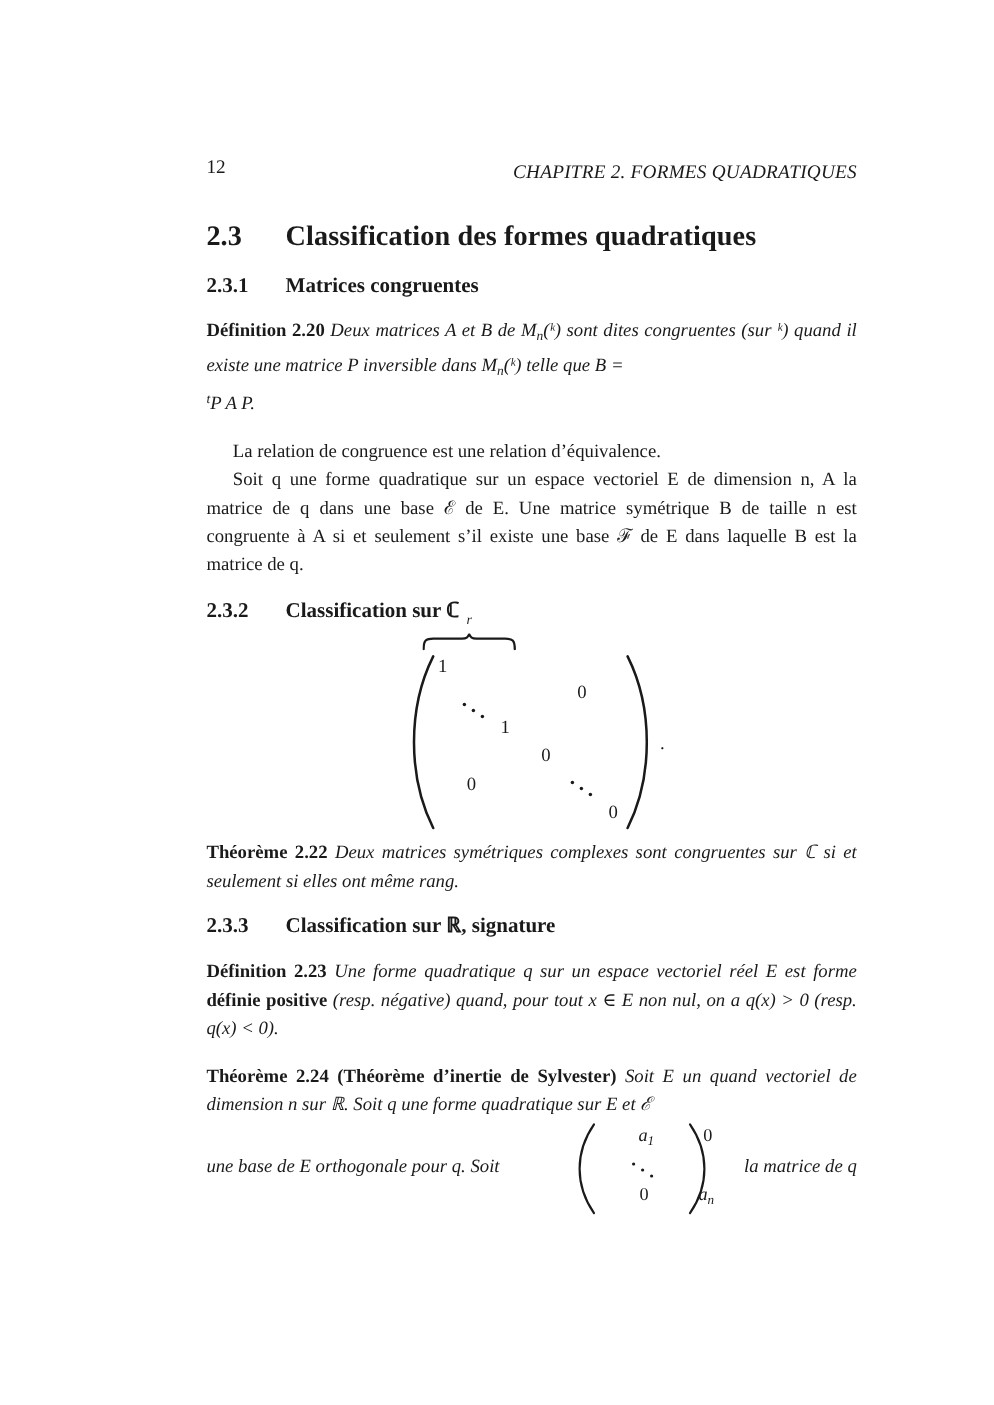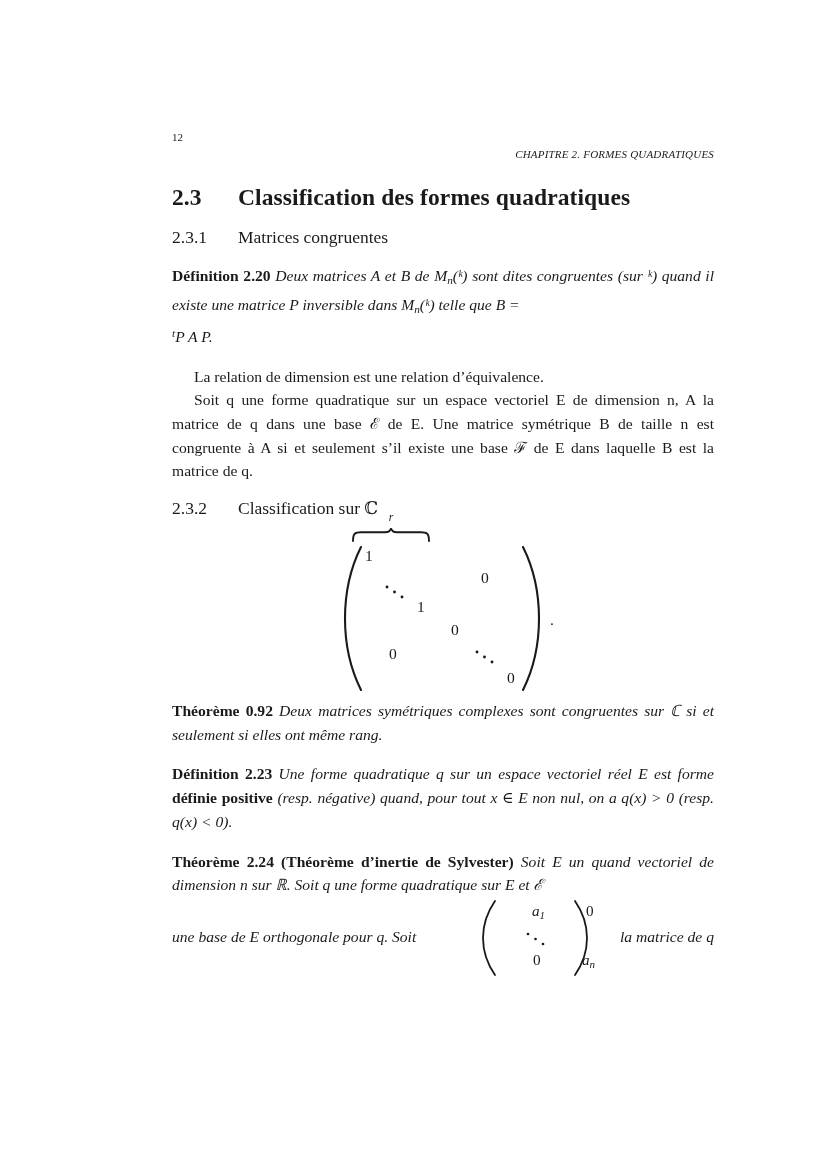--- a/index.html
+++ b/index.html
@@ -22,48 +22,48 @@
     left: 172px;
     top: 0;
     width: 542px;
   }
 
   
   .runhead {
     position: relative;
     height: 30px;
     margin-top: 131px;
-    font-size: 11px;
+    font-size: 16px;
     text-align: right;
   }
   .runhead .folio {
     position: absolute;
     left: 0;
     top: 0;
   }
   .runhead .chaptitle {
     position: absolute;
     right: 0;
-    top: 17px;
+    top: 4px;
     font-style: italic;
     letter-spacing: 0.2px;
   }
 
   
   h1.sec {
     font-size: 23.5px;
     font-weight: bold;
     margin: 22px 0 16px 0;
     letter-spacing: 0.1px;
     line-height: 1.2;
     white-space: pre;
   }
   h2.subsec {
     font-size: 17.5px;
-    font-weight: normal;
+    font-weight: bold;
     margin: 15px 0 0 0;
     line-height: 1.2;
     white-space: pre;
   }
   h1.sec .num { display: inline-block; width: 66px; }
   h2.subsec .num { display: inline-block; width: 66px; }
 
   
   p {
     margin: 0;
@@ -204,21 +204,21 @@
     <span class="folio">12</span>
     <span class="chaptitle">CHAPITRE 2.  FORMES QUADRATIQUES</span>
   </div>
 
   <h1 class="sec"><span class="num">2.3</span><span>Classification des formes quadratiques</span></h1>
 
   <h2 class="subsec"><span class="num">2.3.1</span><span>Matrices congruentes</span></h2>
 
   <p class="thm"><span class="lab">Définition 2.20</span> <span><span>Deux matrices A et B de M</span><span class="sub">n</span><span>(ᵏ) sont dites congruentes</span> <span>(sur ᵏ) quand il existe une matrice P inversible dans M</span><span class="sub">n</span><span>(ᵏ) telle que B =</span><br><span class="sup">t</span><span>P A P.</span></span></p>
 
-  <p class="plain"><span>La relation de dimension est une relation d’équivalence.</span></p>
+  <p class="plain"><span>La relation de congruence est une relation d’équivalence.</span></p>
   <p class="cont"><span>Soit q une forme quadratique sur un espace vectoriel E de dimension n,</span> <span>A la matrice de q dans une base ℰ de E. Une matrice symétrique B de taille</span> <span>n est congruente à A si et seulement s’il existe une base ℱ de E dans laquelle</span> <span>B est la matrice de q.</span></p>
 
   <h2 class="subsec"><span class="num">2.3.2</span><span>Classification sur ℂ</span></h2>
 
 
   <div class="display">
     <div class="bigmat">
 
       <div class="brace-label">r</div>
       <div class="brace">
@@ -256,22 +256,23 @@
           <circle cx="3" cy="3" r="1.45" fill="#1a1a1a"></circle>
           <circle cx="10.5" cy="8" r="1.45" fill="#1a1a1a"></circle>
           <circle cx="18" cy="13" r="1.45" fill="#1a1a1a"></circle>
         </svg>
       </div>
       <div class="cell" style="left:166px; top:124px;">0</div>
     </div>
     <div class="period">.</div>
   </div>
 
-  <p class="thm" style="margin-top:4px;"><span class="lab">Théorème 0.92</span> <span>Deux matrices symétriques complexes sont congruentes sur</span> <span>ℂ si et seulement si elles ont même rang.</span></p>
-
+  <p class="thm" style="margin-top:4px;"><span class="lab">Théorème 2.22</span> <span>Deux matrices symétriques complexes sont congruentes sur</span> <span>ℂ si et seulement si elles ont même rang.</span></p>
+
+  <h2 class="subsec"><span class="num">2.3.3</span><span>Classification sur ℝ, signature</span></h2>
 
   <p class="thm"><span class="lab">Définition 2.23</span> <span>Une forme quadratique q sur un espace vectoriel réel E est</span> <span>forme </span><span class="bf">définie positive</span><span> (resp. négative) quand, pour tout x ∈ E non nul, on</span> <span>a q(x) &gt; 0 (resp. q(x) &lt; 0).</span></p>
 
   <p class="thm"><span class="lab">Théorème 2.24 (Théorème d’inertie de Sylvester)</span> <span>Soit E un quand</span> <span>vectoriel de dimension n sur ℝ. Soit q une forme quadratique sur E et ℰ</span></p>
 
   <div class="inlinewrap">
     <span class="pre">une base de E orthogonale pour q. Soit</span>
 
     <div class="smallmat">
       <div class="paren l">

